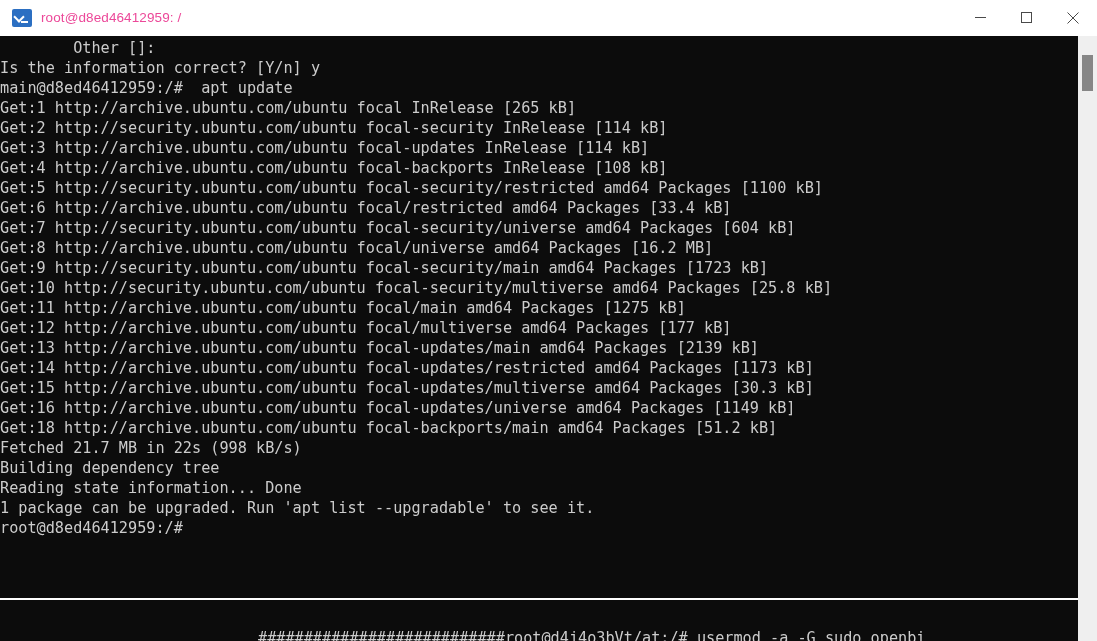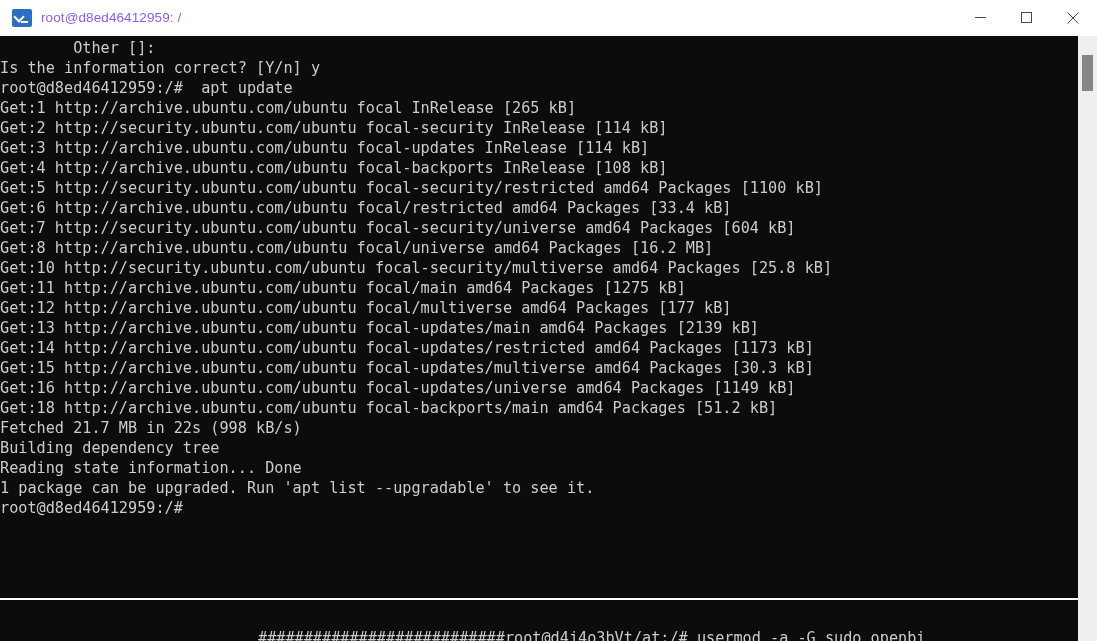--- a/index.html
+++ b/index.html
@@ -44,21 +44,21 @@
   .tb-icon::after {
     content: "";
     position: absolute;
     left: 9px; bottom: 4px;
     width: 7px; height: 2px;
     background: #ffffff;
   }
   .tb-title {
     font-family: "Liberation Sans", sans-serif;
     font-size: 13.5px;
-    color: #8b5cf6;
+    color: #ec4899;
     letter-spacing: 0.1px;
     white-space: nowrap;
   }
   .tb-spacer { flex: 1 1 auto; }
   .winbtns { display: flex; align-items: stretch; height: 36px; }
   .winbtn {
     width: 46px; height: 36px;
     display: flex; align-items: center; justify-content: center;
     color: #5a5a5a;
   }
@@ -164,29 +164,30 @@
         </svg>
       </div>
     </div>
   </div>
 
   <div class="term-wrap">
     <div class="term">
       <div class="term-lines" id="term-lines">
           <span class="line">        Other []:</span>
           <span class="line">Is the information correct? [Y/n] y</span>
-          <span class="line">root@d8ed46412959:/#  apt update</span>
+          <span class="line">main@d8ed46412959:/#  apt update</span>
           <span class="line">Get:1 http://archive.ubuntu.com/ubuntu focal InRelease [265 kB]</span>
           <span class="line">Get:2 http://security.ubuntu.com/ubuntu focal-security InRelease [114 kB]</span>
           <span class="line">Get:3 http://archive.ubuntu.com/ubuntu focal-updates InRelease [114 kB]</span>
           <span class="line">Get:4 http://archive.ubuntu.com/ubuntu focal-backports InRelease [108 kB]</span>
           <span class="line">Get:5 http://security.ubuntu.com/ubuntu focal-security/restricted amd64 Packages [1100 kB]</span>
           <span class="line">Get:6 http://archive.ubuntu.com/ubuntu focal/restricted amd64 Packages [33.4 kB]</span>
           <span class="line">Get:7 http://security.ubuntu.com/ubuntu focal-security/universe amd64 Packages [604 kB]</span>
           <span class="line">Get:8 http://archive.ubuntu.com/ubuntu focal/universe amd64 Packages [16.2 MB]</span>
+          <span class="line">Get:9 http://security.ubuntu.com/ubuntu focal-security/main amd64 Packages [1723 kB]</span>
           <span class="line">Get:10 http://security.ubuntu.com/ubuntu focal-security/multiverse amd64 Packages [25.8 kB]</span>
           <span class="line">Get:11 http://archive.ubuntu.com/ubuntu focal/main amd64 Packages [1275 kB]</span>
           <span class="line">Get:12 http://archive.ubuntu.com/ubuntu focal/multiverse amd64 Packages [177 kB]</span>
           <span class="line">Get:13 http://archive.ubuntu.com/ubuntu focal-updates/main amd64 Packages [2139 kB]</span>
           <span class="line">Get:14 http://archive.ubuntu.com/ubuntu focal-updates/restricted amd64 Packages [1173 kB]</span>
           <span class="line">Get:15 http://archive.ubuntu.com/ubuntu focal-updates/multiverse amd64 Packages [30.3 kB]</span>
           <span class="line">Get:16 http://archive.ubuntu.com/ubuntu focal-updates/universe amd64 Packages [1149 kB]</span>
           <span class="line">Get:18 http://archive.ubuntu.com/ubuntu focal-backports/main amd64 Packages [51.2 kB]</span>
           <span class="line">Fetched 21.7 MB in 22s (998 kB/s)</span>
           <span class="line">Building dependency tree</span>

